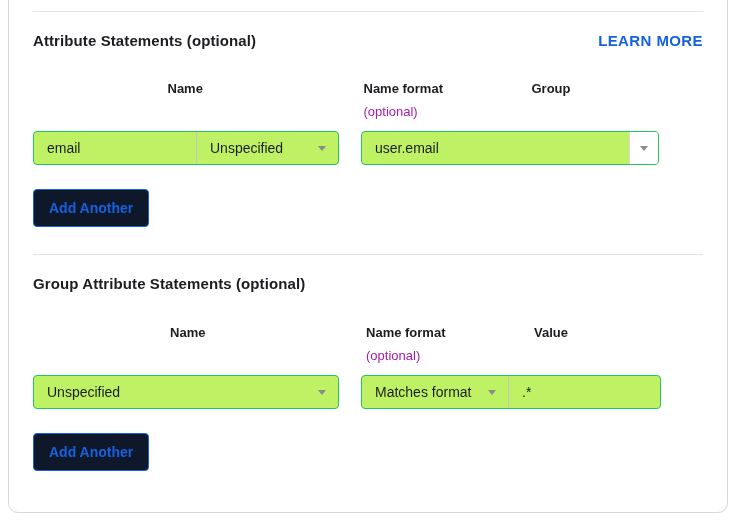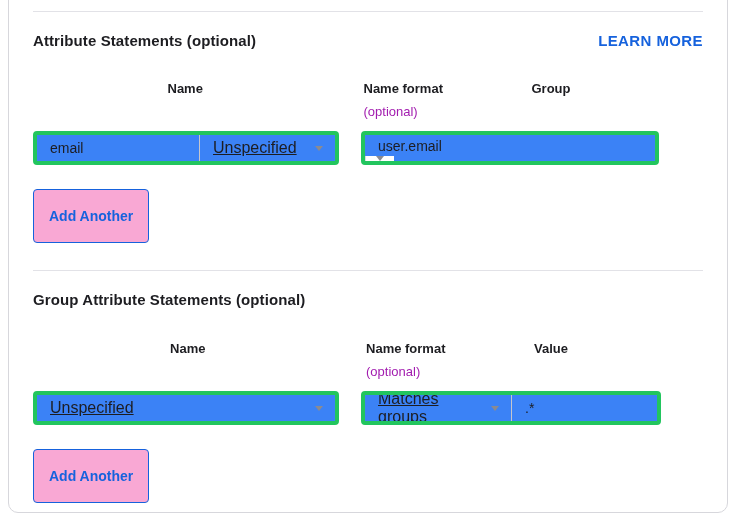--- a/index.html
+++ b/index.html
@@ -17,37 +17,37 @@
                 text-decoration:none; cursor:pointer; }
   .labels-row { display:flex; margin-top:32px; height:38px;justify-content:center; }
   .labels-row.second { margin-top:33px; }
   .lc { font-size:13px; font-weight:bold; color:#1d1d21; }
   .lc .main { display:block; line-height:14px; }
   .lc1 { width:168px; padding-left:2px; }
   .lc2 { width:160px;margin-left:30px; }
   .lc3 { padding-left:8px; }
   .opt { display:block; font-weight:normal; color:#a21caf; font-size:13px; margin-top:9px; line-height:14px; }
   .fields-row { display:flex; align-items:flex-start; margin-top:11px; }
-  .group { display:flex; align-items:stretch; height:34px; border:4px solid #22c55e;
-           border-radius:4px; background:#3b82f6; overflow:hidden;justify-content:center; }
+  .group { display:flex; align-items:stretch; height:34px; border:1px solid #22c55e;
+           border-radius:4px; background:#bef264; overflow:hidden;justify-content:center; }
   .group-a { width:306px; }
-  .group-b { width:298px; margin-left:22px;flex-direction:column; }
+  .group-b { width:298px; margin-left:22px; }
   .group-c { width:300px; margin-left:22px; }
   .text-input { border:none; outline:none; height:100%; font-size:14px; color:#1d1d21;
                 padding:0 10px 0 13px; font-family:"Liberation Sans", sans-serif; background:transparent; }
   .seg-name { width:163px; border-right:1px solid #c6c6cc; }
   .seg-grow { flex:1; min-width:0; }
   .select-like { display:flex; align-items:center; justify-content:space-between;
-                 padding:0 12px 0 13px; font-size:16px; color:#1d1d21; cursor:pointer; flex:1; min-width:0;text-decoration:underline; }
+                 padding:0 12px 0 13px; font-size:14px; color:#1d1d21; cursor:pointer; flex:1; min-width:0; }
   .seg-filter { width:147px; border-right:1px solid #c6c6cc; flex:none; }
   .caret { width:0; height:0; border-left:4px solid transparent; border-right:4px solid transparent;
            border-top:5px solid #8a8a91; flex:none; }
   .caret-seg { width:29px; border-left:1px solid #d9d9de; display:flex; align-items:center;
                justify-content:center; cursor:pointer; background:#fff; flex:none; }
-  .add-btn { margin-top:24px; height:54px; padding:0 15px; background:#f9a8d4;
+  .add-btn { margin-top:24px; height:38px; padding:0 15px; background:#0f172a;
              border:1px solid #1662dd; border-radius:4px; color:#1662dd; font-weight:bold;
              font-size:14px; font-family:"Liberation Sans", sans-serif; cursor:pointer; }
 </style>
 </head>
 <body>
 
 <div class="card">
 
   <hr class="divider hr1">
 
@@ -110,21 +110,21 @@
 
   <div class="fields-row">
     <div class="group group-a">
       <div class="select-like">
         <span>Unspecified</span>
         <span class="caret"></span>
       </div>
     </div>
     <div class="group group-c">
       <div class="select-like seg-filter">
-        <span>Matches groups</span>
+        <span>Matches format</span>
         <span class="caret"></span>
       </div>
       <input class="text-input seg-grow" value=".*" style="">
     </div>
   </div>
 
   <button class="add-btn">Add Another</button>
 
 </div>
 

